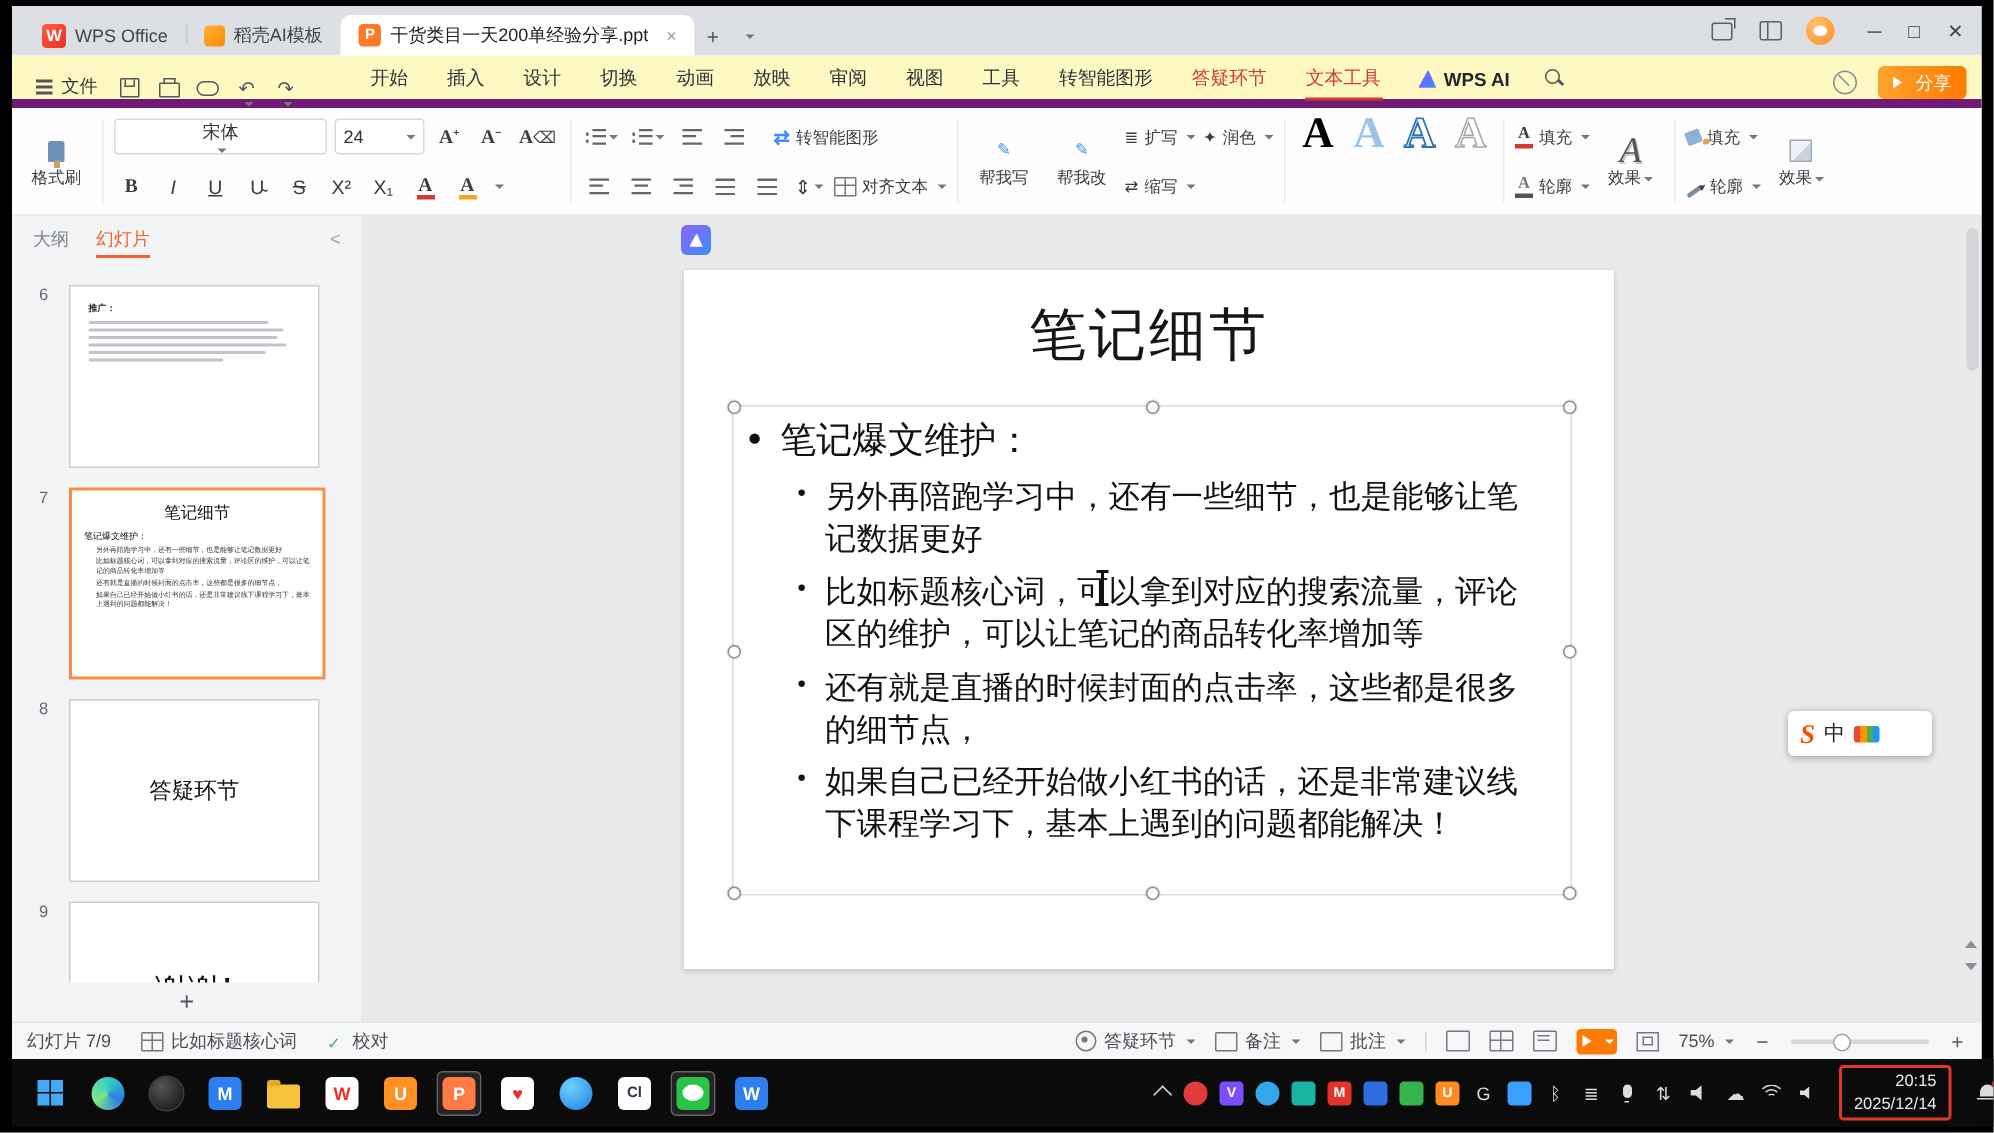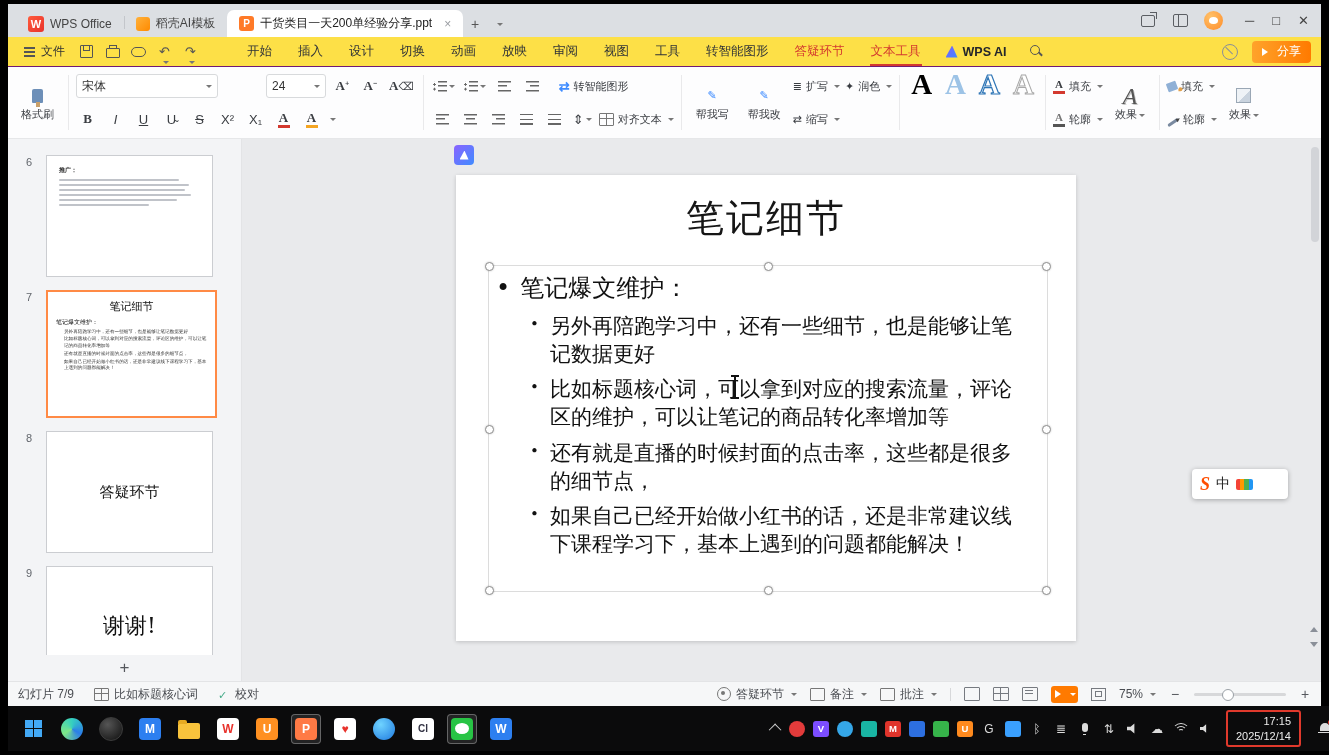--- a/index.html
+++ b/index.html
@@ -27,21 +27,21 @@
   .box-arrow{width:12px;height:10px;border:1.3px solid #5b5e63;border-radius:2px;position:relative;}
   .box-arrow::after{content:"";position:absolute;right:-3px;top:-4px;width:6px;height:6px;border-top:1.3px solid #5b5e63;border-right:1.3px solid #5b5e63;}
   .split-ic{width:13px;height:11px;border:1.3px solid #5b5e63;border-radius:2px;position:relative;}
   .split-ic::after{content:"";position:absolute;left:4px;top:0;bottom:0;width:1.3px;background:#5b5e63;}
   .avatar{width:19px;height:19px;border-radius:50%;background:radial-gradient(circle at 35% 30%,#ffc168,#ff8d2a);position:relative;}
   .avatar::after{content:"";position:absolute;left:5px;top:6px;width:9px;height:7px;border-radius:50% 50% 45% 45%;background:#fff;}
   .winctl{display:flex;align-items:center;gap:18px;margin-left:6px;color:#444;}
   .winctl span{font-size:13px;}
 
   
-  .menubar{height:29px;display:flex;align-items:center;background:#fde047;border-bottom:1px solid #701a75;padding:0 10px;}
+  .menubar{height:29px;display:flex;align-items:flex-end;background:#fef9c3;border-bottom:6px solid #701a75;padding:0 10px;}
   .file-btn{display:flex;align-items:center;gap:6px;padding:0 6px;color:#333;}
   .i-burger{width:11px;height:2px;background:#555;box-shadow:0 4px 0 #555,0 -4px 0 #555;}
   .mb-icons{display:flex;align-items:center;gap:11px;margin-left:8px;color:#555;}
   .mi{width:15px;height:15px;display:grid;place-items:center;font-size:13px;color:#555;}
   .i-floppy{width:11px;height:11px;border:1.3px solid #555;border-radius:1px;position:relative;}
   .i-floppy::after{content:"";position:absolute;left:2px;top:0;width:5px;height:4px;border:1.3px solid #555;border-top:none;}
   .i-print{width:12px;height:8px;border:1.3px solid #555;border-radius:1px;position:relative;margin-top:3px;}
   .i-print::before{content:"";position:absolute;left:2px;top:-4px;width:6px;height:3px;border:1.3px solid #555;border-bottom:none;}
   .i-cloudup{width:13px;height:8px;border:1.3px solid #555;border-radius:6px;}
   .caret{width:0;height:0;border:3px solid transparent;border-top-color:#777;margin-left:2px;transform:translateY(2px);display:inline-block;}
@@ -311,25 +311,25 @@
       <div class="bigbtn">
         <span class="bic">
             <span class="i-brush"></span>
           </span>
         <span>格式刷</span>
       </div>
       <div class="rsep"></div>
 
       <div class="rcol">
         <div class="rrow">
-          <div class="combo" style="width:130px;">
+          <div class="combo" style="width:130px;flex-direction:column;">
             <span>宋体</span>
               <span class="caret"></span>
           </div>
-          <div class="combo" style="width:48px;margin-left:43px;">
+          <div class="combo" style="width:48px;">
             <span>24</span>
               <span class="caret"></span>
           </div>
           <span class="tbtn"><b>A</b>⁺</span>
           <span class="tbtn"><b>A</b>⁻</span>
           <span class="tbtn">
               <b>A</b>
               <small>⌫</small>
             </span>
         </div>
@@ -480,20 +480,25 @@
         <span class="bic">
             <span class="i-cube"></span>
           </span>
         <span><span>效果</span><span class="caret"></span></span>
       </div>
     </div>
 
     <div class="bodyrow">
 
       <div class="sidebar">
+        <div class="sb-head">
+          <span class="sb-tab">大纲</span>
+          <span class="sb-tab active">幻灯片</span>
+          <span class="sb-collapse">&lt;</span>
+        </div>
         <div class="thumbs">
 
           <div class="thumb">
             <span class="tnum">6</span>
             <div class="tbox">
               <div class="t6-label">推广：</div>
               <div class="sk" style="width:120px;"></div>
                 <div class="sk" style="width:130px;"></div>
               <div class="sk" style="width:126px;"></div>
                 <div class="sk" style="width:132px;"></div>
@@ -709,21 +714,21 @@
             <em></em>
             <em></em>
           </span>
         </span>
       <span class="tr" style="background:transparent;">
           <span class="i-speaker" style="width:10px;height:10px;"></span>
         </span>
     </div>
 
     <div class="clock">
-      <span>17:15</span>
+      <span>20:15</span>
       <span>2025/12/14</span>
       <span class="red-frame"></span>
     </div>
     <span class="i-bell">
         <span class="bell-dot"></span>
       </span>
   </div>
 </div>
 
 </body></html>

